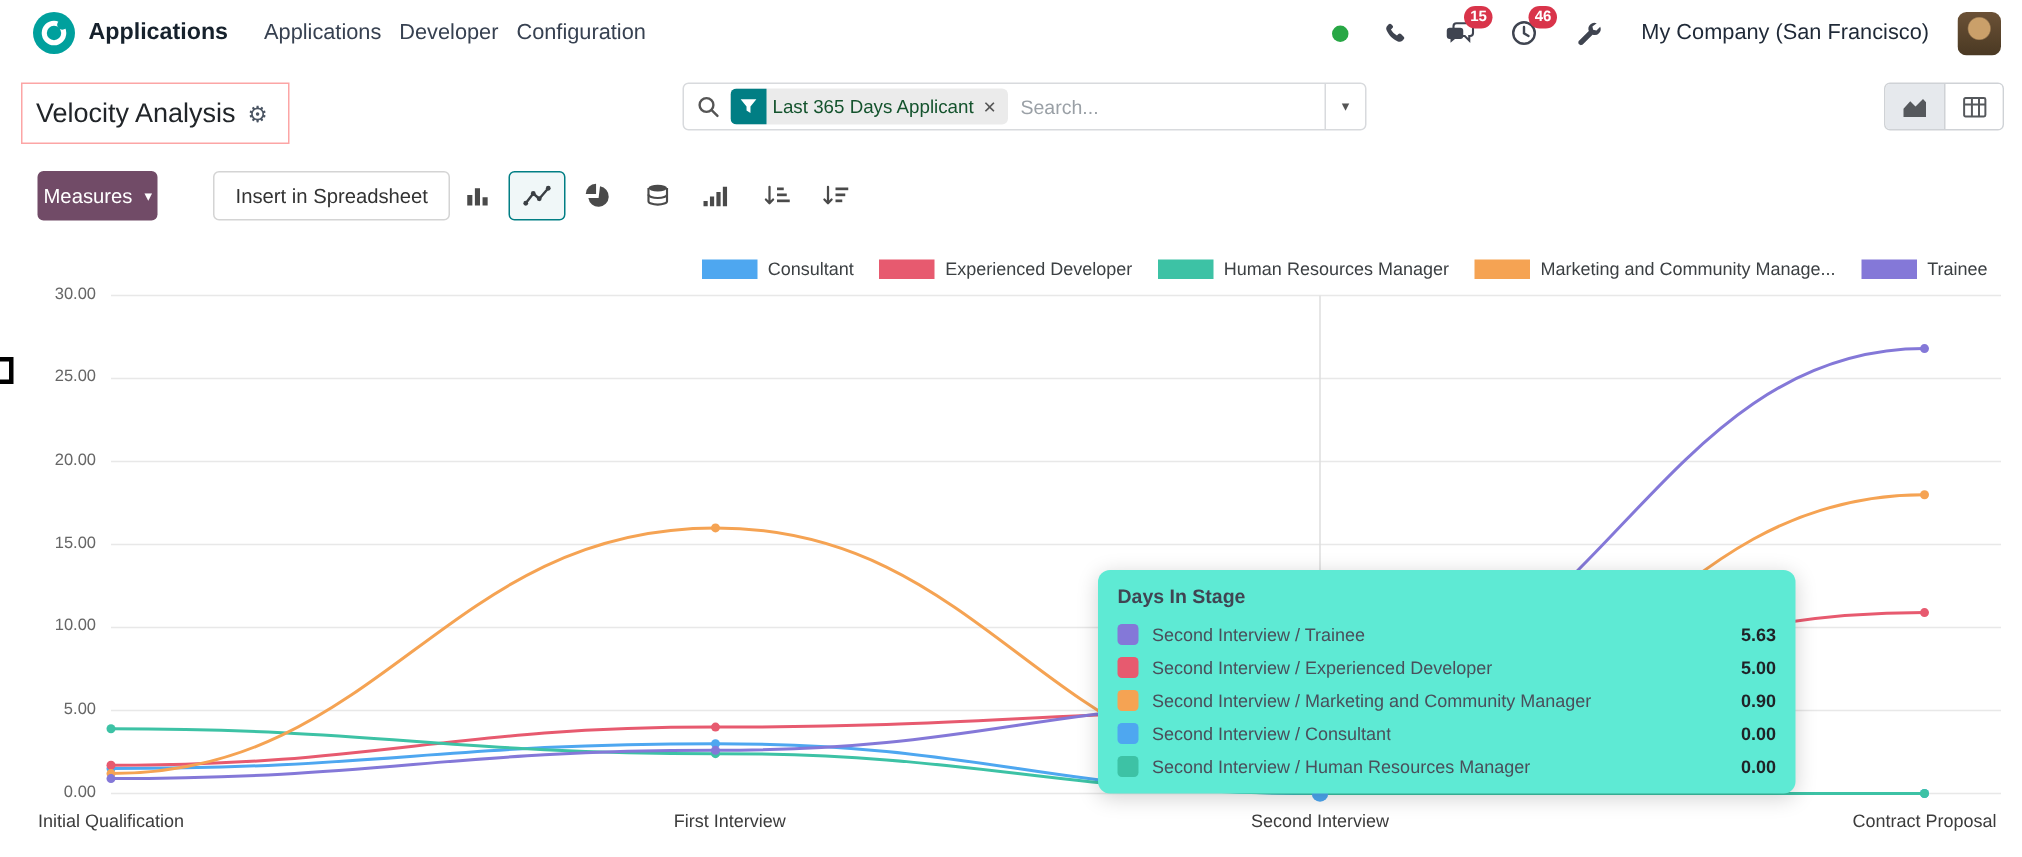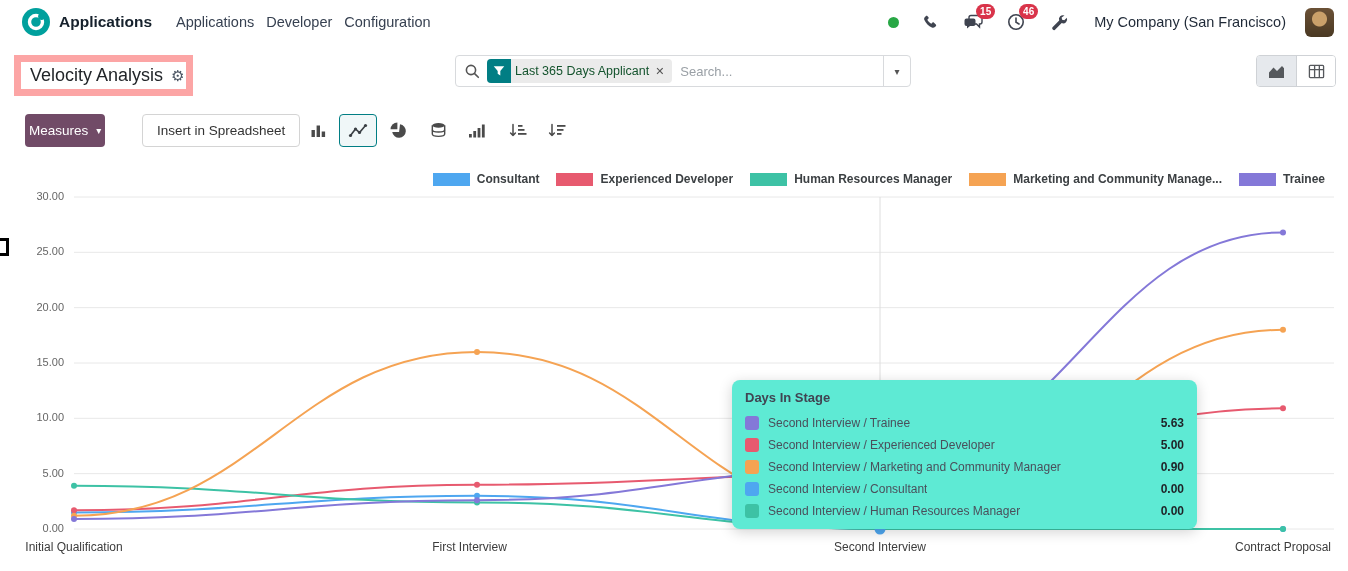--- a/index.html
+++ b/index.html
@@ -15,21 +15,21 @@
   .topbar-right { position:absolute; right:0; top:0; height:44px; display:flex; align-items:center; gap:19px; padding-right:14px; }
   .online-dot { width:11px; height:11px; border-radius:50%; background:#28a745; }
   .tb-icon { position:relative; width:24px; height:24px; display:flex; align-items:center; justify-content:center; cursor:pointer; }
   .badge { position:absolute; top:-6px; right:-10px; min-width:17px; height:15px; padding:0 4px; background:#d9344a; color:#fff; font-size:10px; font-weight:700; border-radius:8px; display:flex; align-items:center; justify-content:center; }
   .company-name { font-size:14.5px; color:#1f2937; margin-left:4px; }
   .avatar { width:29px; height:29px; border-radius:6px; background:
       radial-gradient(circle at 50% 38%, #caa06a 0 7px, transparent 8px),
       linear-gradient(#6b5136, #4a3923); }
 
   
-  .annotation-box { position:absolute; left:14px; top:55px; width:179px; height:41px; border:7px solid #fca5a5; display:flex; align-items:center; padding-left:9px; gap:8px; background:#fff; }
+  .annotation-box { position:absolute; left:14px; top:55px; width:179px; height:41px; border:1px solid #fca5a5; display:flex; align-items:center; padding-left:9px; gap:8px; background:#fff; }
   .page-title { font-size:18px; color:#212529; white-space:nowrap; }
   .gear { font-size:15px; color:#4b5563; cursor:pointer; }
   .annotation-fragment { position:absolute; left:-3px; top:238px; width:12px; height:18px; border:3px solid #000; background:#fff; }
 
   .search-bar { position:absolute; left:455px; top:55px; width:456px; height:32px; border:1px solid #d8dadd; border-radius:4px; background:#fff; display:flex; align-items:center; }
   .search-glass { flex:0 0 auto; margin:0 6px 0 8px; display:flex; }
   .facet { display:flex; align-items:center; height:24px; background:#ebebeb; border-radius:4px; overflow:hidden; flex:0 0 auto; }
   .facet-icon { width:24px; height:24px; background:#017e84; display:flex; align-items:center; justify-content:center; }
   .facet-label { padding:0 4px; font-size:12.5px; color:#14532d; white-space:nowrap; }
   .facet-close { padding:0 8px 0 2px; font-size:11px; color:#555; cursor:pointer; }
@@ -44,21 +44,21 @@
 
   
   .measures-btn { position:absolute; left:25px; top:114px; height:33px; padding:0 4px; background:#714b67; color:#fff; border:none; border-radius:4px; font-size:13.5px; display:flex; align-items:center; gap:8px; cursor:pointer; font-family:"Liberation Sans",sans-serif; }
   .spreadsheet-btn { position:absolute; left:142px; top:114px; height:33px; padding:0 14px; background:#fff; color:#333; border:1px solid #d4d4d4; border-radius:4px; font-size:13.5px; display:flex; align-items:center; cursor:pointer; font-family:"Liberation Sans",sans-serif; }
   .icon-btn { position:absolute; top:114px; width:38px; height:33px; display:flex; align-items:center; justify-content:center; background:transparent; border:1px solid transparent; border-radius:4px; cursor:pointer; }
   .icon-btn.selected { border:1px solid #017e84; background:rgba(1,126,132,0.06); }
 
   
   .chart-area { position:absolute; left:0; top:160px; width:1348px; height:411px; }
   .chart-legend { position:absolute; top:12px; right:23px; display:flex; align-items:center; gap:17px; }
-  .legend-item { display:flex; align-items:flex-end; cursor:pointer;font-weight:bold; }
+  .legend-item { display:flex; align-items:flex-end; cursor:pointer; }
   .legend-swatch { width:37px; height:13px; margin-right:7px; }
   .legend-label { font-size:12px; color:#3c4043; white-space:nowrap; }
   .y-tick { position:absolute; left:0; width:64px; text-align:right; font-size:11px; color:#666; }
   .x-label { position:absolute; top:380px; transform:translateX(-50%); font-size:12px; color:#3c3c3c; white-space:nowrap; }
 
   
   .chart-tooltip { position:absolute; left:732px; top:380px; width:465px; background:#5eead4; border-radius:8px; box-shadow:0 3px 14px rgba(0,0,0,0.18); padding-bottom:7px; z-index:5; }
   .tooltip-title { padding:10px 13px 7px; font-size:13px; font-weight:700; color:#404452; }
   .tooltip-row { display:flex; align-items:center; padding:4px 13px; font-size:12px; color:#4a4f5b; }
   .tt-swatch { width:14px; height:14px; border-radius:3px; margin-right:9px; flex:0 0 auto; }
@@ -282,21 +282,21 @@
         <div class="y-tick" style="top: 362px;">0.00</div>
         <div class="y-tick" style="top: 306.667px;">5.00</div>
         <div class="y-tick" style="top: 251.333px;">10.00</div>
         <div class="y-tick" style="top: 196px;">15.00</div>
         <div class="y-tick" style="top: 140.667px;">20.00</div>
         <div class="y-tick" style="top: 85.3333px;">25.00</div>
         <div class="y-tick" style="top: 30px;">30.00</div>
       </div>
     <div>
         <div class="x-label" style="left: 74px;">Initial Qualification</div>
-        <div class="x-label" style="left: 460px; padding-left: 19px;">First Interview</div>
+        <div class="x-label" style="left: 477px; padding-left: 19px;">First Interview</div>
         <div class="x-label" style="left: 880px;">Second Interview</div>
         <div class="x-label" style="left: 1283px;">Contract Proposal</div>
       </div>
   </div>
 
   <div class="chart-tooltip">
     <div class="tooltip-title">Days In Stage</div>
     <div>
         <div class="tooltip-row">
           <span class="tt-swatch" style="background: rgb(132, 120, 216);"></span>

